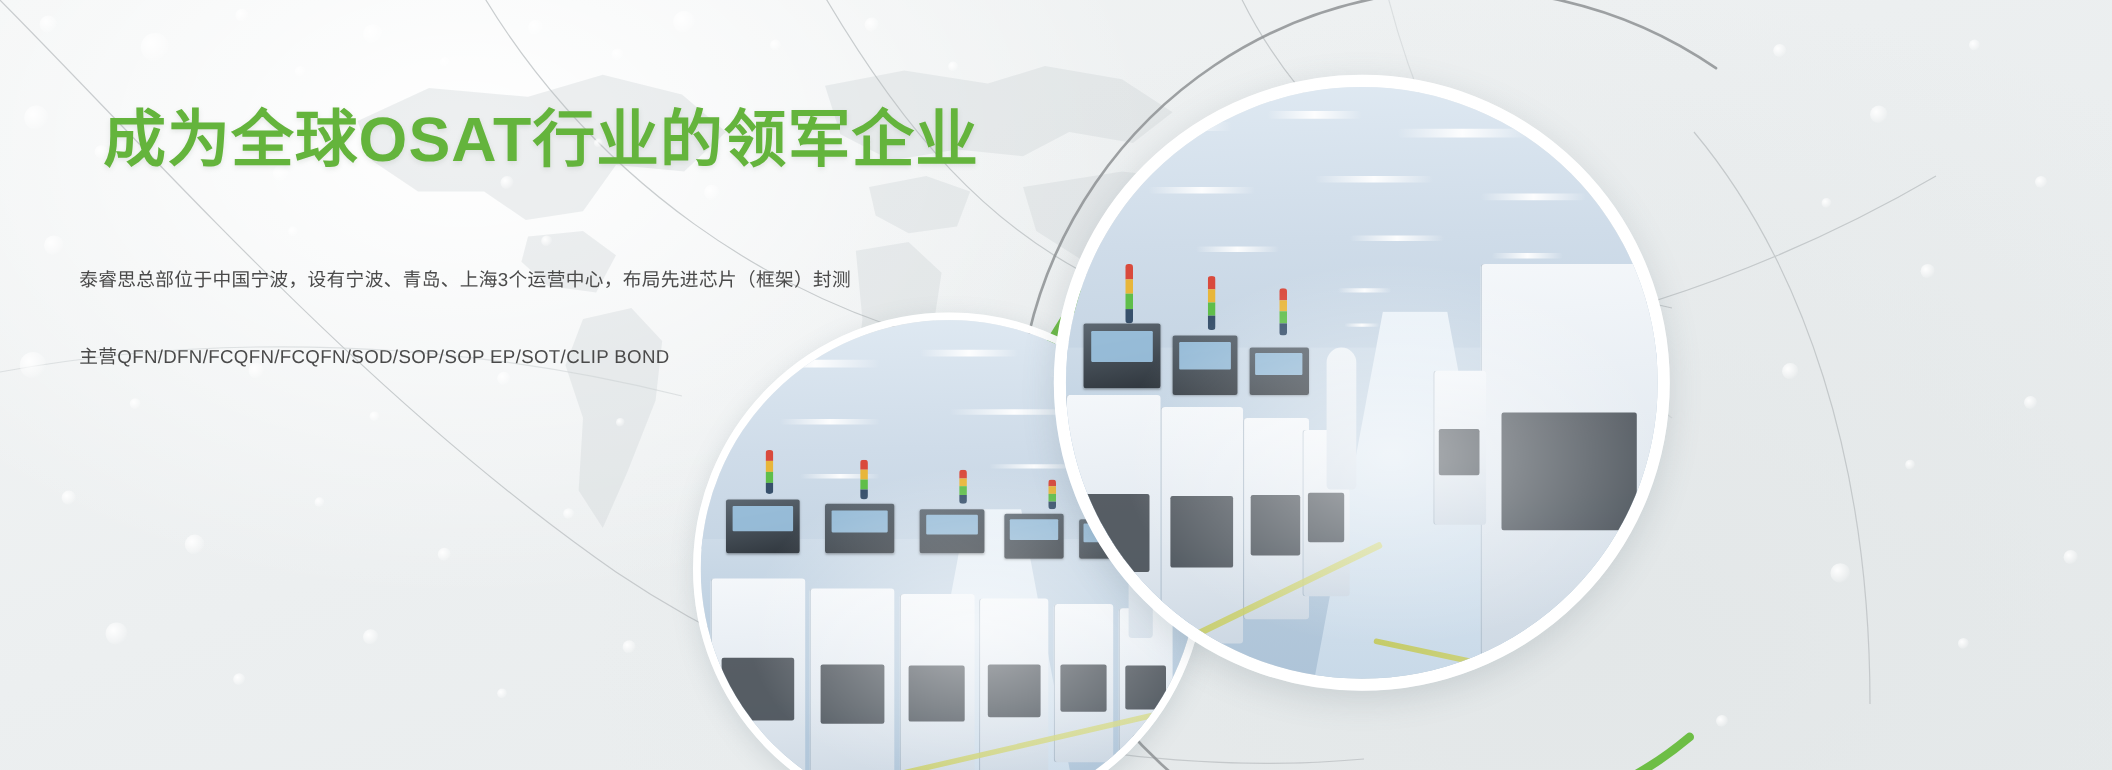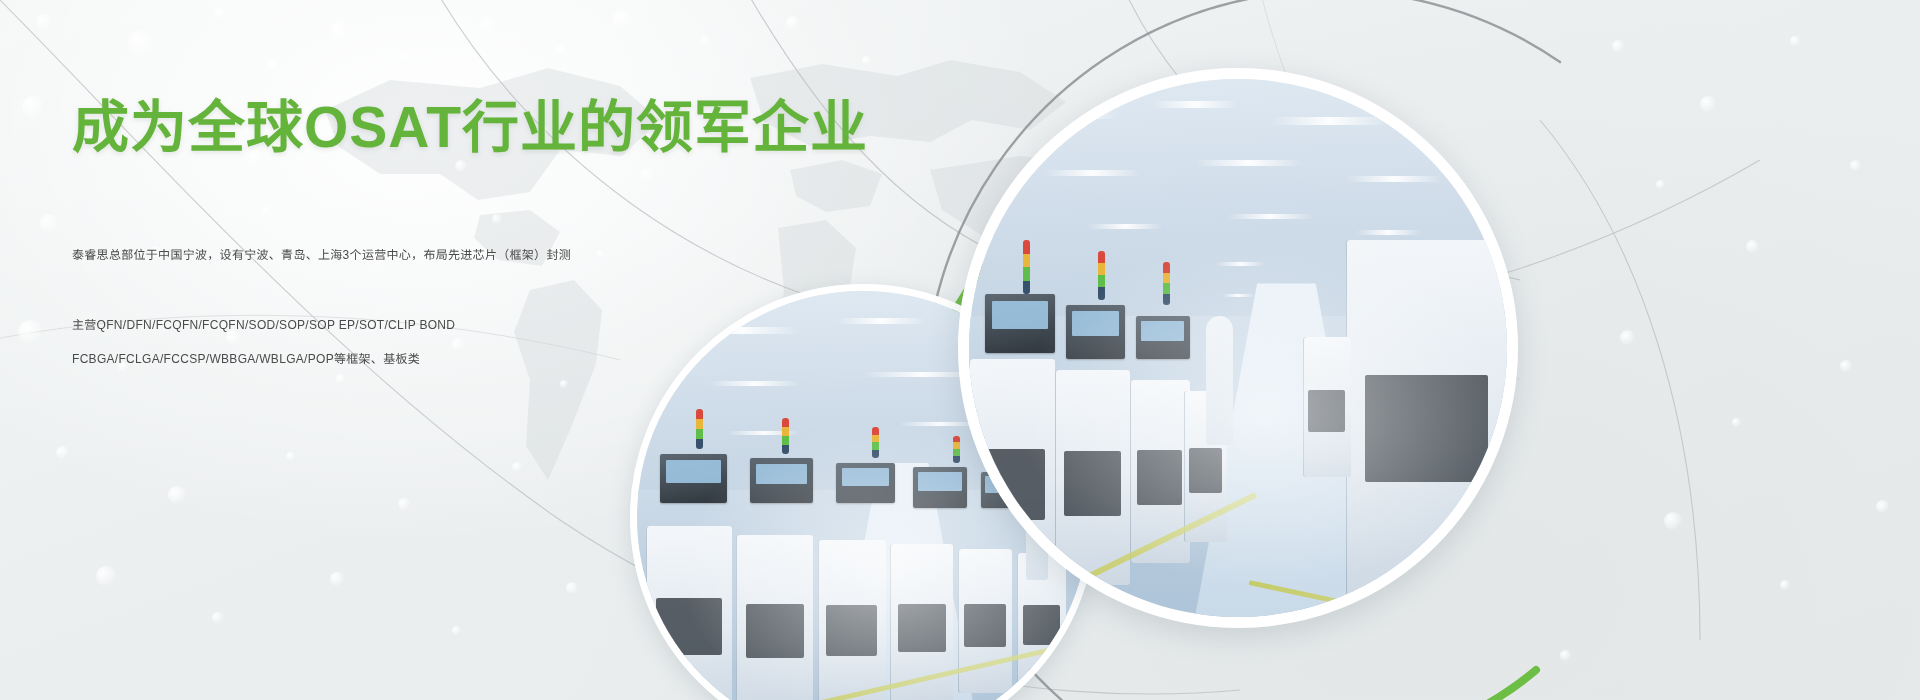--- a/index.html
+++ b/index.html
@@ -53,25 +53,26 @@
   }
   .headline{
     margin:0;
     font-size:57px;
     line-height:1.12;
     font-weight:bold;
     letter-spacing:1px;
     color:#64b43c;
     text-shadow:0 2px 5px rgba(120,140,120,.18);
     white-space:nowrap;
+    text-align:center;
   }
   .para{
     margin:0;
     color:#4a4a4a;
-    font-size:12px;
+    font-size:17px;
     line-height:34px;
     letter-spacing:.3px;
     white-space:nowrap;
   }
   .para-1{margin-top:78px;}
   .para-2{margin-top:36px;}
 
   
   .circle{
     position:absolute;
@@ -398,17 +399,17 @@
 
   <div class="copy">
     <h1 class="headline">成为全球OSAT行业的领军企业</h1>
 
     <p class="para para-1">
       <span>泰睿思总部位于中国宁波，设有宁波、青岛、上海3个运营中心，布局先进芯片（框架）封测</span><br>
     </p>
 
     <p class="para para-2">
       <span>主营QFN/DFN/FCQFN/FCQFN/SOD/SOP/SOP EP/SOT/CLIP BOND</span><br>
-      <span>FCBGA/FCLGA/FCCSP/WBBGA/WBLGA/POP等框架、基板类</span><br>
+      <br>
     </p>
   </div>
 
 </div>
 
 </body></html>

